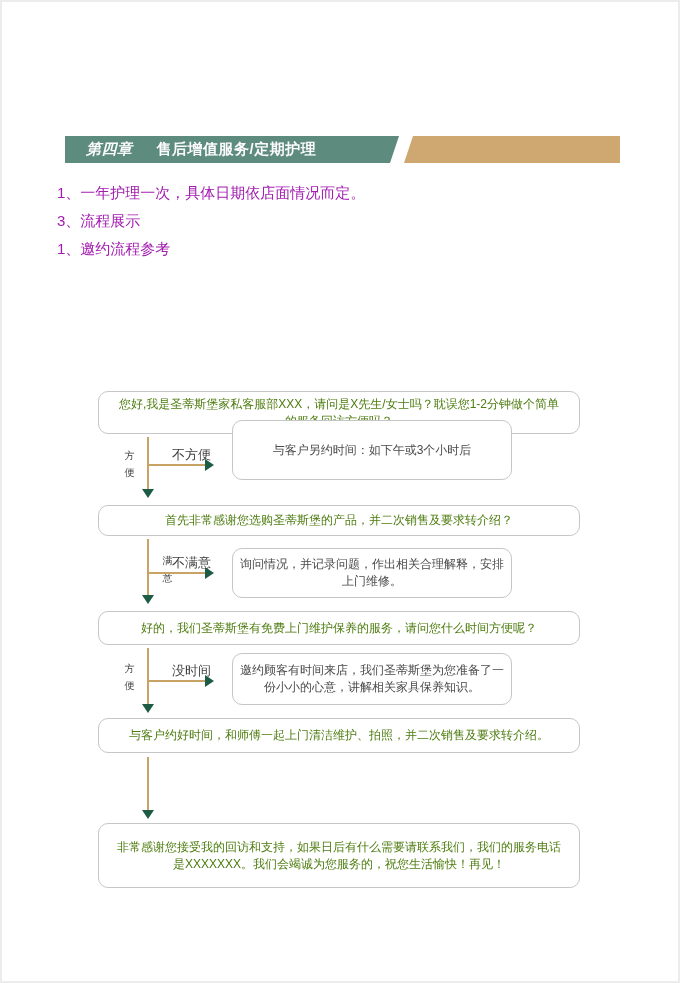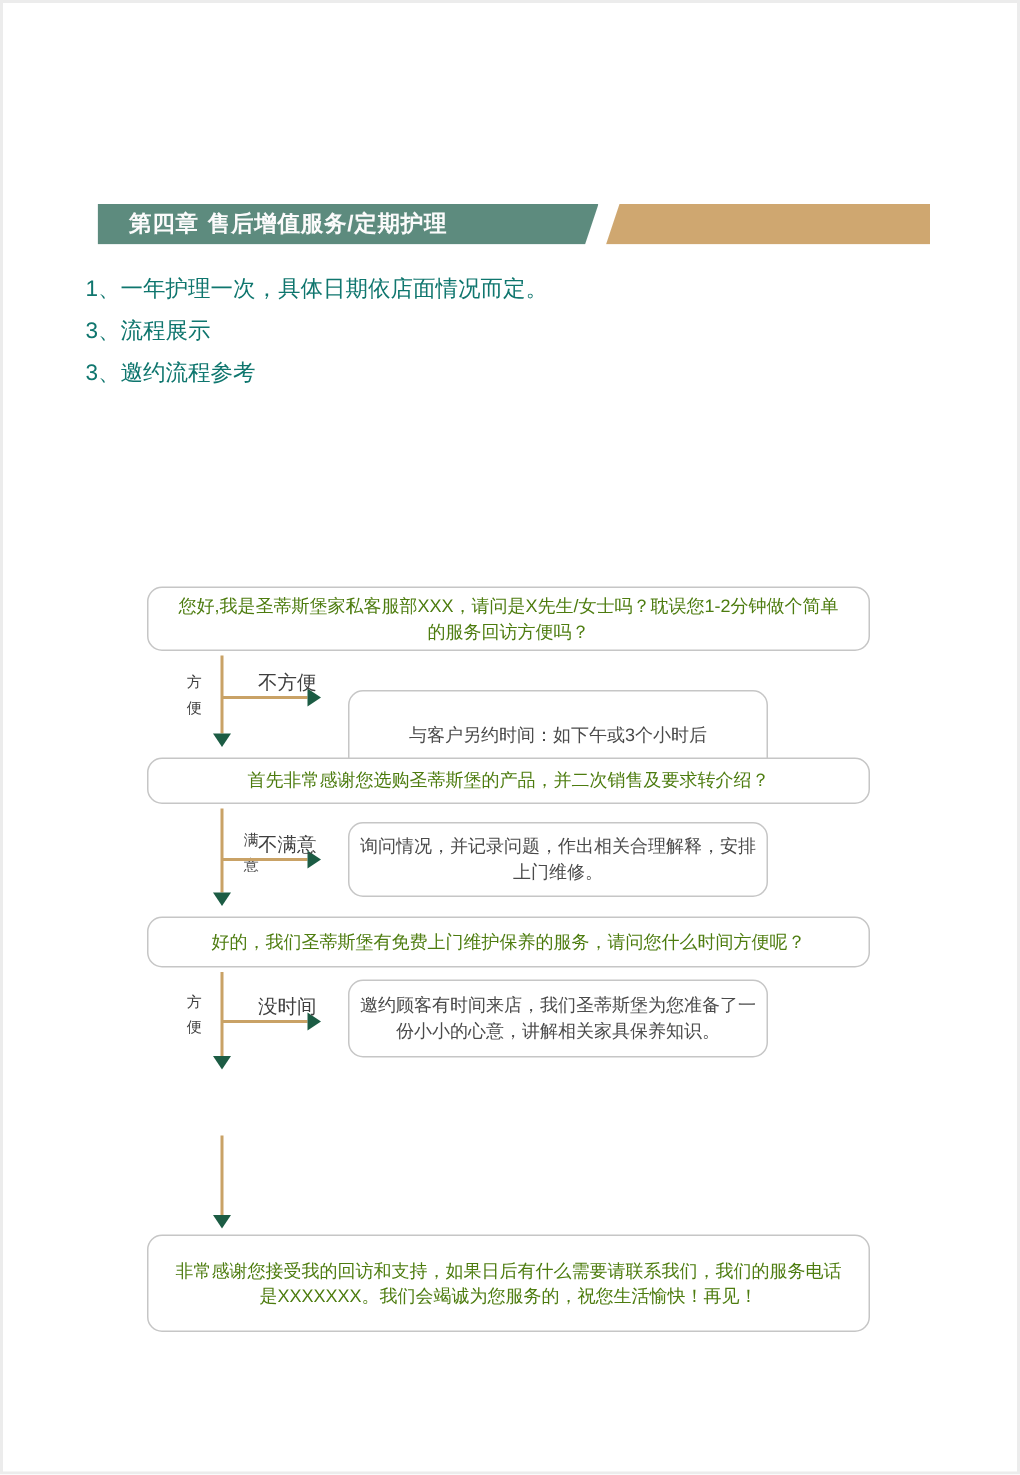--- a/index.html
+++ b/index.html
@@ -16,30 +16,30 @@
   
   .banner { position:absolute; top:136px; left:65px; height:27px; width:555px; }
   .banner-teal {
     position:absolute; left:0; top:0; height:27px; width:334px;
     background:#5d8b7e;
     clip-path:polygon(0 0, 100% 0, calc(100% - 9px) 100%, 0 100%);
     display:flex; align-items:center;
     padding-left:21px;
     color:#fbfbfb; font-size:15px; font-weight:bold; letter-spacing:0.5px;
   }
-  .banner-teal .chapter { margin-right:6px; }
+  .banner-teal .chapter { margin-right:24px;font-style:italic; }
   .banner-tan {
     position:absolute; left:339px; top:0; height:27px; width:216px;
     background:#cfa770;
     clip-path:polygon(9px 0, 100% 0, 100% 100%, 0 100%);
   }
   
   .body-text {
     position:absolute; top:179px; left:57px; width:570px;
-    font-size:15px; line-height:28px; color:#0f766e;
+    font-size:15px; line-height:28px; color:#a21caf;
   }
   .body-text p { margin:0; }
   
   .flow { position:absolute; left:0; top:0; width:680px; height:983px; }
   .main-box {
     position:absolute; left:98px; width:482px;
     border:1px solid #c6c6c6; border-radius:10px; background:#fff;
     display:flex; align-items:center; justify-content:center;
     text-align:center; font-size:12px; line-height:17px; color:#4d7c0f;
     padding:0 18px;
@@ -82,34 +82,34 @@
     <div class="banner-teal">
       <span class="chapter">第四章</span>
       <span>售后增值服务/定期护理</span>
     </div>
     <div class="banner-tan"></div>
   </div>
 
   <div class="body-text">
     <p>1、一年护理一次，具体日期依店面情况而定。</p>
     <p>3、流程展示</p>
-    <p>3、邀约流程参考</p>
+    <p>1、邀约流程参考</p>
   </div>
 
   <div class="flow">
 
     <div class="main-box" style="top:391px; height:43px;">您好,我是圣蒂斯堡家私客服部XXX，请问是X先生/女士吗？耽误您1-2分钟做个简单的服务回访方便吗？</div>
 
     <div class="vline" style="top:437px; height:52px;"></div>
     <div class="arrow-down" style="top:489px;"></div>
     <div class="vlabel" style="top:447px;">方便</div>
     <div class="hline" style="top:464px;"></div>
     <div class="arrow-right" style="top:459px;"></div>
     <div class="hlabel" style="top:446px;">不方便</div>
-    <div class="side-box" style="top:460px; height:60px;">与客户另约时间：如下午或3个小时后</div>
+    <div class="side-box" style="top:420px; height:60px;">与客户另约时间：如下午或3个小时后</div>
 
     <div class="main-box" style="top:505px; height:31px;">首先非常感谢您选购圣蒂斯堡的产品，并二次销售及要求转介绍？</div>
 
     <div class="vline" style="top:539px; height:56px;"></div>
     <div class="arrow-down" style="top:595px;"></div>
     <div class="vlabel" style="top:552px;margin-left:38px;">满意</div>
     <div class="hline" style="top:572px;"></div>
     <div class="arrow-right" style="top:567px;"></div>
     <div class="hlabel" style="top:554px;">不满意</div>
     <div class="side-box" style="top:548px; height:50px;">询问情况，并记录问题，作出相关合理解释，安排上门维修。</div>
@@ -117,20 +117,21 @@
     <div class="main-box" style="top:611px; height:34px;">好的，我们圣蒂斯堡有免费上门维护保养的服务，请问您什么时间方便呢？</div>
 
     <div class="vline" style="top:648px; height:56px;"></div>
     <div class="arrow-down" style="top:704px;"></div>
     <div class="vlabel" style="top:660px;">方便</div>
     <div class="hline" style="top:680px;"></div>
     <div class="arrow-right" style="top:675px;"></div>
     <div class="hlabel" style="top:662px;">没时间</div>
     <div class="side-box" style="top:653px; height:52px;">邀约顾客有时间来店，我们圣蒂斯堡为您准备了一份小小的心意，讲解相关家具保养知识。</div>
 
+    <div class="main-box" style="top:718px; height:35px;">与客户约好时间，和师傅一起上门清洁维护、拍照，并二次销售及要求转介绍。</div>
 
     <div class="vline" style="top:757px; height:53px;"></div>
     <div class="arrow-down" style="top:810px;"></div>
 
     <div class="main-box" style="top:823px; height:65px;">非常感谢您接受我的回访和支持，如果日后有什么需要请联系我们，我们的服务电话是XXXXXXX。我们会竭诚为您服务的，祝您生活愉快！再见！</div>
 
   </div>
 </div>
 
 </body></html>

